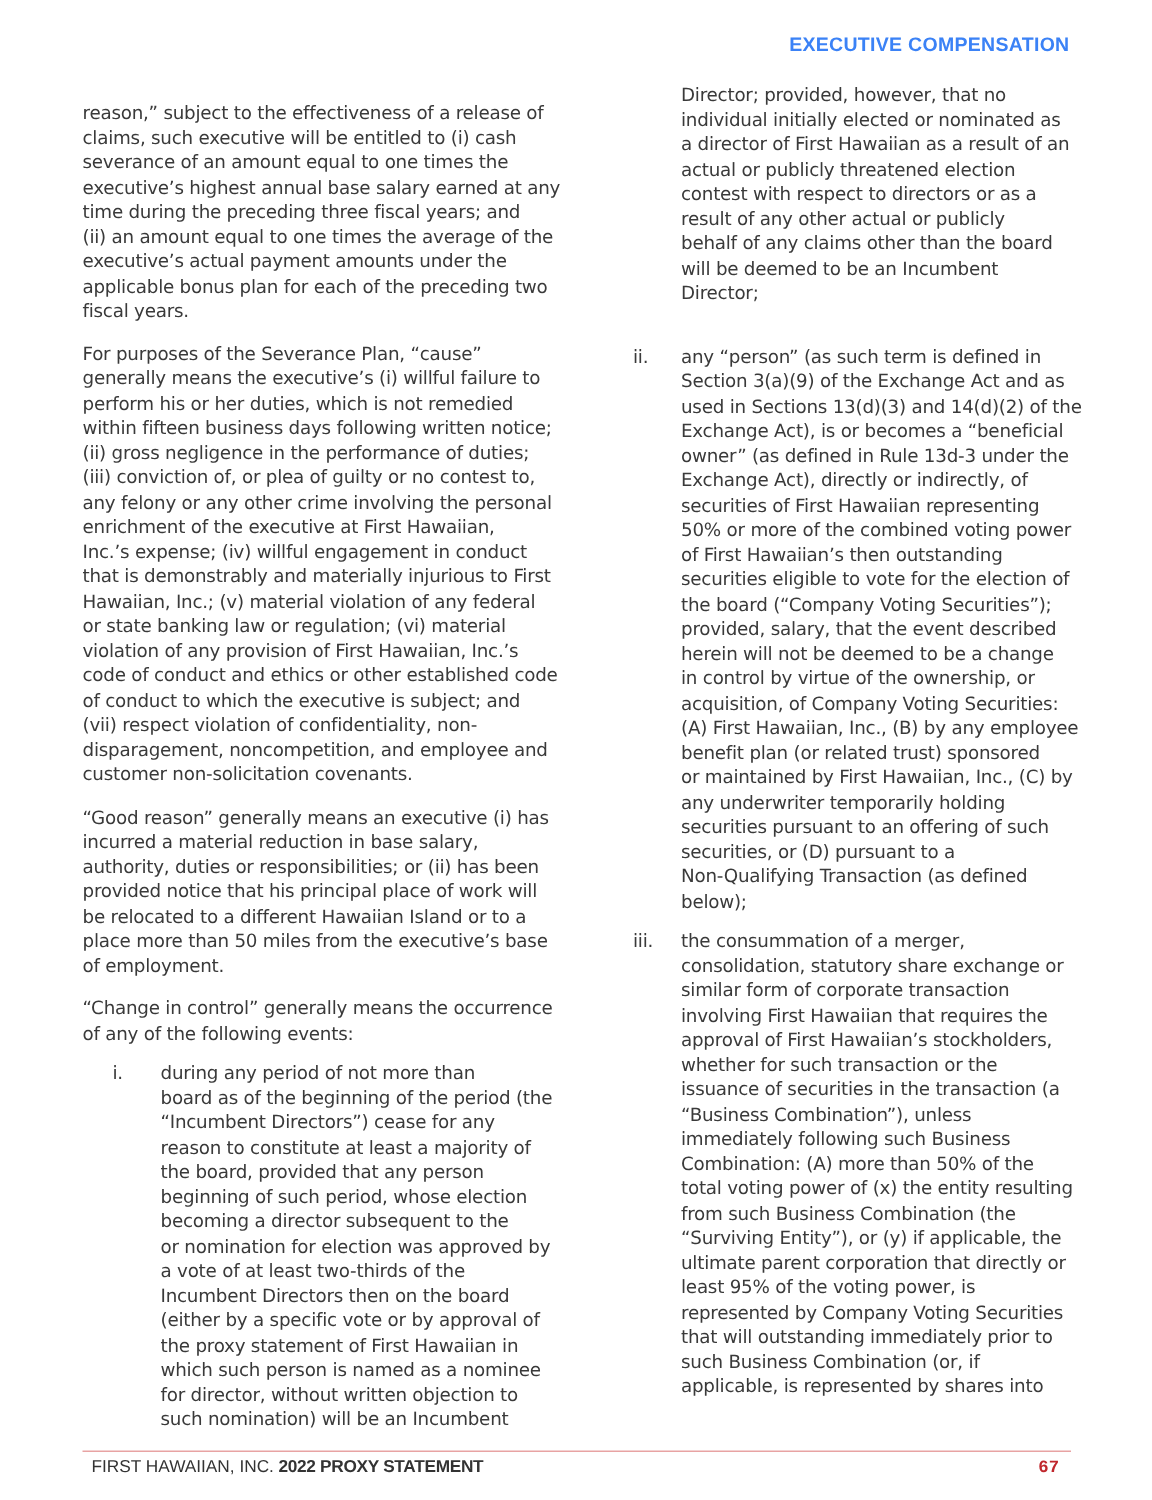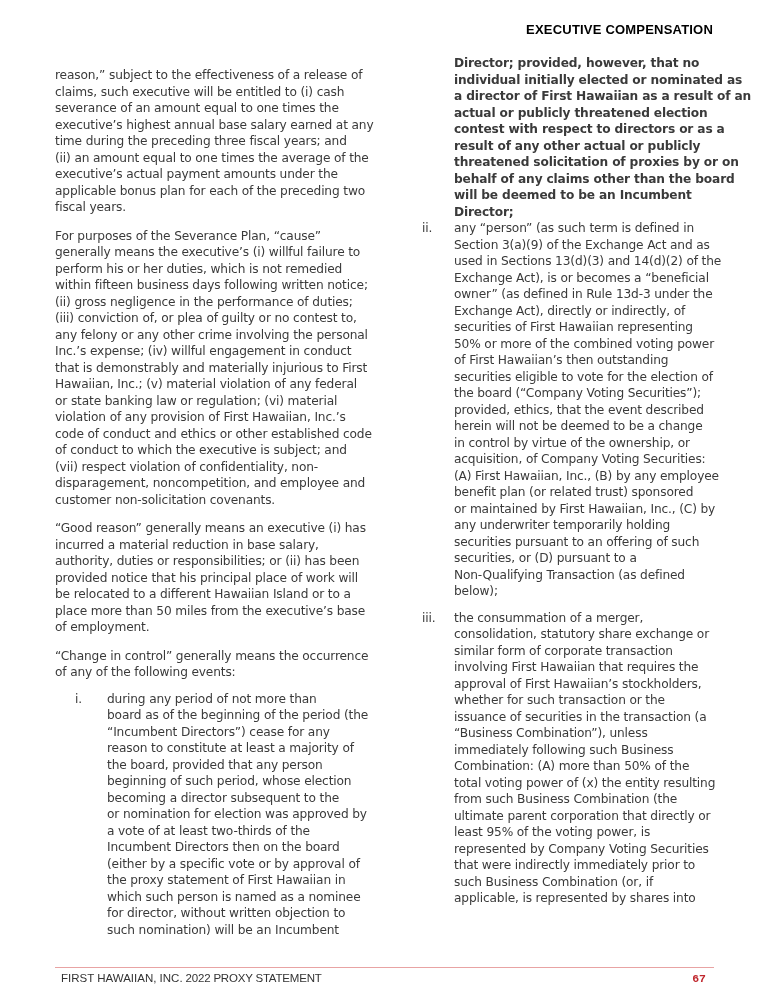--- a/index.html
+++ b/index.html
@@ -15,21 +15,21 @@
       font-family: "DejaVu Sans", "Liberation Sans", sans-serif;
       color: #3a3a3a;
     }
     .header {
       position: absolute;
       right: 55px;
       top: 22px;
       font-family: "Liberation Sans", sans-serif;
       font-weight: bold;
       font-size: 13px;
-      color: #000000;
+      color: #3b82f6;
       letter-spacing: 0.2px;
     }
     .col {
       position: absolute;
       top: 55px;
       font-size: 12.2px;
       line-height: 16.5px;
       letter-spacing: -0.15px;
     }
     .col-left { left: 55px; width: 320px; }
@@ -40,39 +40,39 @@
       position: relative;
       padding-left: 34px;
       margin: 0 0 10px 0;
     }
     .marker {
       position: absolute;
       left: 2px;
       top: 0;
     }
     .left-list { margin-left: 18px; }
-    .right-cont { padding-left: 34px; margin: 0 0 0 0; font-weight: bold; }
+    .right-cont { padding-left: 34px; margin: 0 0 26px 0; }
     .footer-rule {
       position: absolute;
       left: 55px;
       right: 54px;
       top: 967px;
       height: 1px;
       background: #e8a3a3;
     }
     .footer-left {
       position: absolute;
       left: 61px;
       top: 972px;
       font-family: "Liberation Sans", sans-serif;
       font-size: 11.5px;
       color: #333;
     }
     .footer-left .brand { font-weight: normal; }
-    .footer-left .doc { font-weight: normal; letter-spacing: -0.2px; }
+    .footer-left .doc { font-weight: bold; letter-spacing: -0.2px; }
     .footer-page {
       position: absolute;
       right: 62px;
       top: 972px;
       font-family: Liberation Mono, monospace;
       font-weight: bold;
       font-size: 11.5px;
       color: #c0272d;
     }
   </style>
@@ -95,20 +95,21 @@
   </div>
 
   <div class="para">
     <span class="line">For purposes of the Severance Plan, “cause”</span>
     <span class="line">generally means the executive’s (i) willful failure to</span>
     <span class="line">perform his or her duties, which is not remedied</span>
     <span class="line">within fifteen business days following written notice;</span>
     <span class="line">(ii) gross negligence in the performance of duties;</span>
     <span class="line">(iii) conviction of, or plea of guilty or no contest to,</span>
     <span class="line">any felony or any other crime involving the personal</span>
+    <span class="line">enrichment of the executive at First Hawaiian,</span>
     <span class="line">Inc.’s expense; (iv) willful engagement in conduct</span>
     <span class="line">that is demonstrably and materially injurious to First</span>
     <span class="line">Hawaiian, Inc.; (v) material violation of any federal</span>
     <span class="line">or state banking law or regulation; (vi) material</span>
     <span class="line">violation of any provision of First Hawaiian, Inc.’s</span>
     <span class="line">code of conduct and ethics or other established code</span>
     <span class="line">of conduct to which the executive is subject; and</span>
     <span class="line">(vii) respect violation of confidentiality, non-</span>
     <span class="line">disparagement, noncompetition, and employee and</span>
     <span class="line">customer non-solicitation covenants.</span>
@@ -150,40 +151,39 @@
 </div>
 
 <div class="col col-right">
   <div class="right-cont">
     <span class="line">Director; provided, however, that no</span>
     <span class="line">individual initially elected or nominated as</span>
     <span class="line">a director of First Hawaiian as a result of an</span>
     <span class="line">actual or publicly threatened election</span>
     <span class="line">contest with respect to directors or as a</span>
     <span class="line">result of any other actual or publicly</span>
-    <span class="line">threatened solicitation of proxies by or on</span>
     <span class="line">behalf of any claims other than the board</span>
     <span class="line">will be deemed to be an Incumbent</span>
     <span class="line">Director;</span>
   </div>
 
   <div class="list-item">
     <span class="marker">ii.</span>
     <span class="line">any “person” (as such term is defined in</span>
     <span class="line">Section 3(a)(9) of the Exchange Act and as</span>
     <span class="line">used in Sections 13(d)(3) and 14(d)(2) of the</span>
     <span class="line">Exchange Act), is or becomes a “beneficial</span>
     <span class="line">owner” (as defined in Rule 13d-3 under the</span>
     <span class="line">Exchange Act), directly or indirectly, of</span>
     <span class="line">securities of First Hawaiian representing</span>
     <span class="line">50% or more of the combined voting power</span>
     <span class="line">of First Hawaiian’s then outstanding</span>
     <span class="line">securities eligible to vote for the election of</span>
     <span class="line">the board (“Company Voting Securities”);</span>
-    <span class="line">provided, ethics, that the event described</span>
+    <span class="line">provided, salary, that the event described</span>
     <span class="line">herein will not be deemed to be a change</span>
     <span class="line">in control by virtue of the ownership, or</span>
     <span class="line">acquisition, of Company Voting Securities:</span>
     <span class="line">(A) First Hawaiian, Inc., (B) by any employee</span>
     <span class="line">benefit plan (or related trust) sponsored</span>
     <span class="line">or maintained by First Hawaiian, Inc., (C) by</span>
     <span class="line">any underwriter temporarily holding</span>
     <span class="line">securities pursuant to an offering of such</span>
     <span class="line">securities, or (D) pursuant to a</span>
     <span class="line">Non-Qualifying Transaction (as defined</span>
@@ -197,24 +197,25 @@
     <span class="line">similar form of corporate transaction</span>
     <span class="line">involving First Hawaiian that requires the</span>
     <span class="line">approval of First Hawaiian’s stockholders,</span>
     <span class="line">whether for such transaction or the</span>
     <span class="line">issuance of securities in the transaction (a</span>
     <span class="line">“Business Combination”), unless</span>
     <span class="line">immediately following such Business</span>
     <span class="line">Combination: (A) more than 50% of the</span>
     <span class="line">total voting power of (x) the entity resulting</span>
     <span class="line">from such Business Combination (the</span>
+    <span class="line">“Surviving Entity”), or (y) if applicable, the</span>
     <span class="line">ultimate parent corporation that directly or</span>
     <span class="line">least 95% of the voting power, is</span>
     <span class="line">represented by Company Voting Securities</span>
-    <span class="line">that were indirectly immediately prior to</span>
+    <span class="line">that will outstanding immediately prior to</span>
     <span class="line">such Business Combination (or, if</span>
     <span class="line">applicable, is represented by shares into</span>
   </div>
 </div>
 
 <div class="footer-rule"></div>
 <div class="footer-left"><span class="brand">FIRST HAWAIIAN, INC.</span><span class="doc"> 2022 PROXY STATEMENT</span></div>
 <div class="footer-page">67</div>
 
 </body></html>

